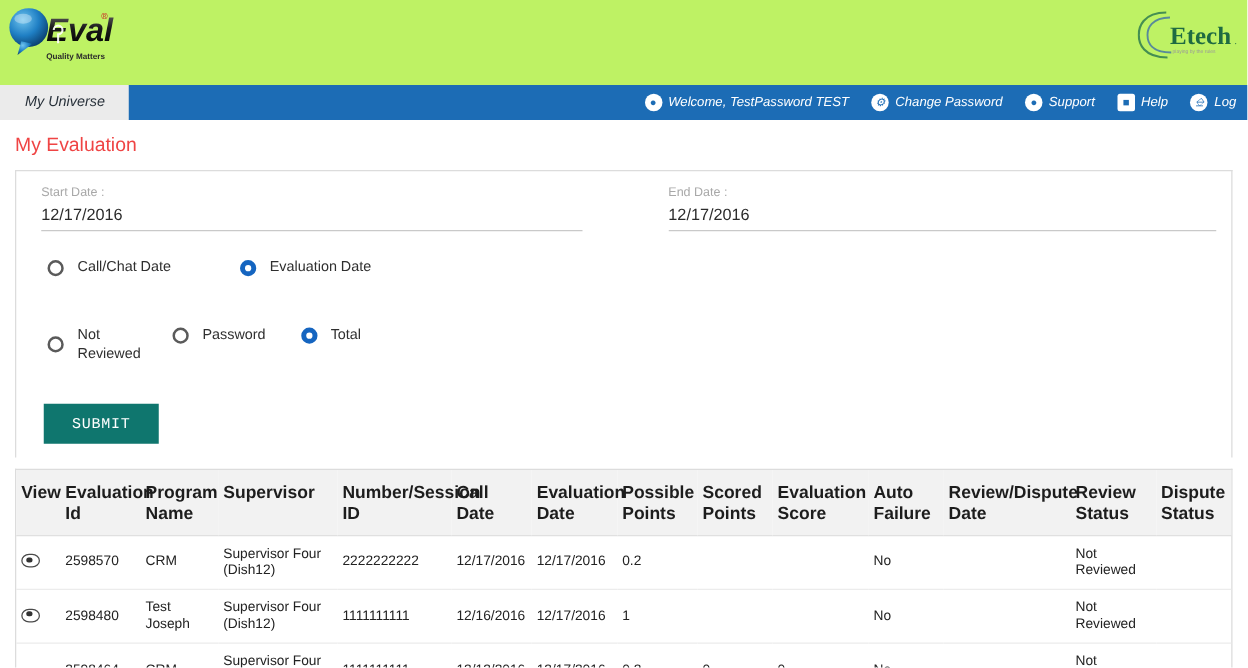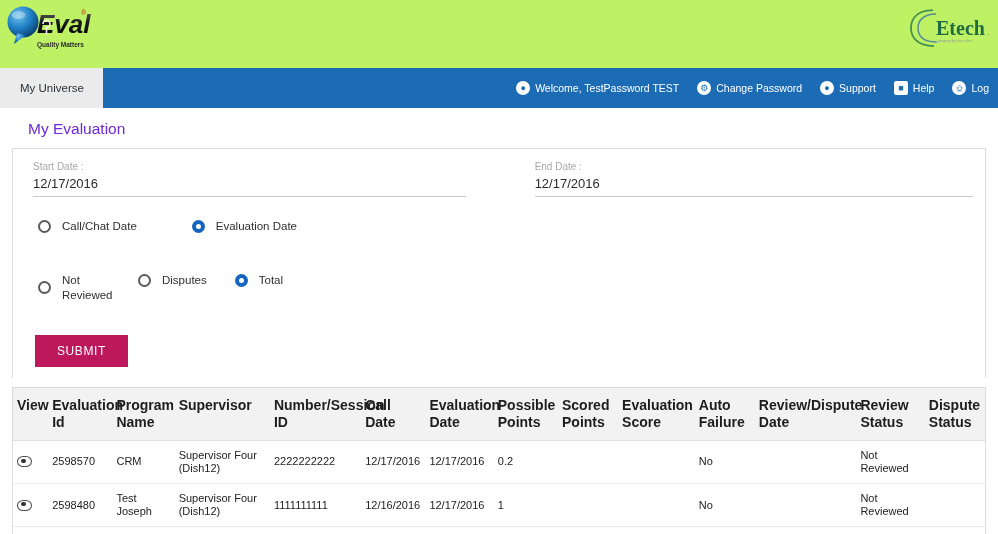--- a/index.html
+++ b/index.html
@@ -24,24 +24,25 @@
   }
   .logo-etech {
     position: absolute;
     right: 4px; top: 7px;
     width: 84px; height: 42px;
   }
 
   
   .navbar {
     position: relative;
-    height: 40px;
+    height: 28px;
     background: #1c6cb5;
     display: flex;
     align-items: stretch;
+    font-style: italic;
   }
   .nav-tab {
     background: #ebebeb;
     color: #28313a;
     font-size: 11.5px;
     display: flex;
     align-items: center;
     padding: 0 19px 0 20px;
     min-width: 92px;
     justify-content: flex-start;
@@ -76,22 +77,22 @@
     line-height: 1;
     flex: 0 0 auto;
   }
   .nav-item .ni-icon.sq {
     border-radius: 2px;
   }
 
   
   .page-title {
     font-size: 15.5px;
-    color: #6d28d9;
-    padding: 12px 0 10px 28px;
+    color: #ef4444;
+    padding: 12px 0 10px 12px;
     font-weight: normal;
   }
 
   
   .card {
     margin: 0 12px 0 12px;
     border: 1px solid #dcdcdc;
     border-bottom: none;
     background: #ffffff;
     padding: 0;
@@ -161,28 +162,28 @@
   .radio-label {
     font-size: 11.5px;
     color: #2f2f2f;
     margin-left: 11px;
     line-height: 1.25;
   }
   .radio-label.two-line { width: 46px; }
 
   .submit-wrap { padding: 33px 0 0 22px; }
   .btn-submit {
-    background: #be185d;
+    background: #0f766e;
     color: #ffffff;
     border: none;
     font-size: 12px;
     letter-spacing: 0.6px;
     padding: 9px 22px;
     cursor: pointer;
-    font-family: Liberation Sans, sans-serif;
+    font-family: Liberation Mono, monospace;
     min-width: 92px;
   }
 
   .totals {
     padding: 11px 0 0 14px;
     font-size: 11.5px;
     font-weight: bold;
   }
   .totals .line1 { color: #c9302c; margin-bottom: 7px; }
   .totals .line2 { display: flex; gap: 16px; }
@@ -345,21 +346,21 @@
     </div>
   </div>
 
   <div class="radio-row r2">
     <div class="radio-opt" style="margin-right:30px;">
       <span class="radio-mark"></span>
       <span class="radio-label two-line">Not Reviewed</span>
     </div>
     <div class="radio-opt" style="margin-right:28px;">
       <span class="radio-mark"></span>
-      <span class="radio-label">Disputes</span>
+      <span class="radio-label">Password</span>
     </div>
     <div class="radio-opt checked">
       <span class="radio-mark"></span>
       <span class="radio-label">Total</span>
     </div>
   </div>
 
   <div class="submit-wrap">
     <button class="btn-submit">SUBMIT</button>
   </div>

